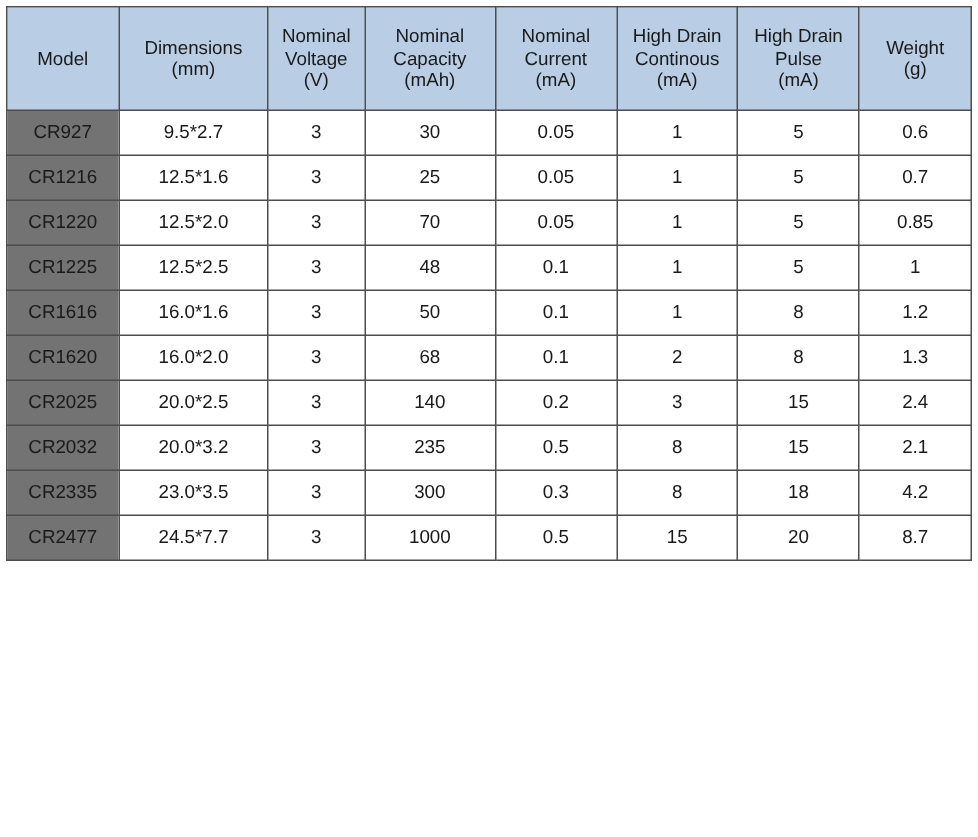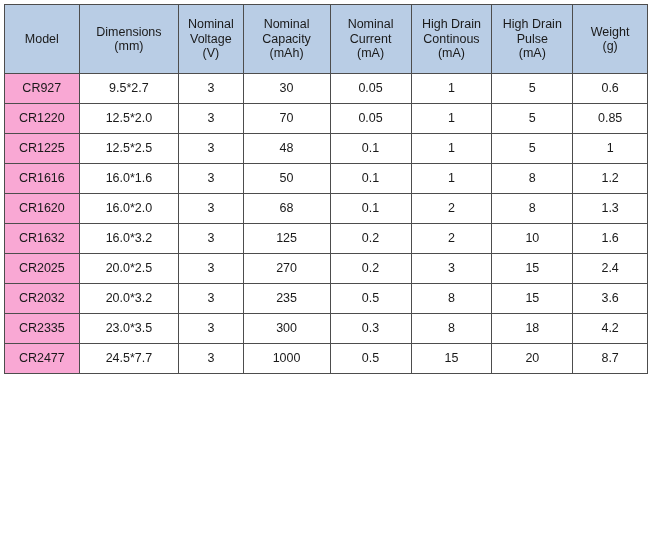--- a/index.html
+++ b/index.html
@@ -40,21 +40,21 @@
     font-weight: normal;
     height: 64px;
     padding: 2px 3px;
   }
   table.spec-table tbody td {
     height: 27px;
     background: #ffffff;
     padding: 1px 2px;
   }
   table.spec-table tbody td.model-cell {
-    background: #f9a8d4;
+    background: #737373;
   }
   .hdr-line {
     display: block;
   }
   col.c0 { width: 72px; }
   col.c1 { width: 96px; }
   col.c2 { width: 62px; }
   col.c3 { width: 84px; }
   col.c4 { width: 78px; }
   col.c5 { width: 78px; }
@@ -121,20 +121,30 @@
           <td class="model-cell">CR927</td>
           <td>9.5*2.7</td>
           <td>3</td>
           <td>30</td>
           <td>0.05</td>
           <td>1</td>
           <td>5</td>
           <td>0.6</td>
         </tr>
         <tr>
+          <td class="model-cell">CR1216</td>
+          <td>12.5*1.6</td>
+          <td>3</td>
+          <td>25</td>
+          <td>0.05</td>
+          <td>1</td>
+          <td>5</td>
+          <td>0.7</td>
+        </tr>
+        <tr>
           <td class="model-cell">CR1220</td>
           <td>12.5*2.0</td>
           <td>3</td>
           <td>70</td>
           <td>0.05</td>
           <td>1</td>
           <td>5</td>
           <td>0.85</td>
         </tr>
         <tr>
@@ -161,48 +171,38 @@
           <td class="model-cell">CR1620</td>
           <td>16.0*2.0</td>
           <td>3</td>
           <td>68</td>
           <td>0.1</td>
           <td>2</td>
           <td>8</td>
           <td>1.3</td>
         </tr>
         <tr>
-          <td class="model-cell">CR1632</td>
-          <td>16.0*3.2</td>
-          <td>3</td>
-          <td>125</td>
-          <td>0.2</td>
-          <td>2</td>
-          <td>10</td>
-          <td>1.6</td>
-        </tr>
-        <tr>
           <td class="model-cell">CR2025</td>
           <td>20.0*2.5</td>
           <td>3</td>
-          <td>270</td>
+          <td>140</td>
           <td>0.2</td>
           <td>3</td>
           <td>15</td>
           <td>2.4</td>
         </tr>
         <tr>
           <td class="model-cell">CR2032</td>
           <td>20.0*3.2</td>
           <td>3</td>
           <td>235</td>
           <td>0.5</td>
           <td>8</td>
           <td>15</td>
-          <td>3.6</td>
+          <td>2.1</td>
         </tr>
         <tr>
           <td class="model-cell">CR2335</td>
           <td>23.0*3.5</td>
           <td>3</td>
           <td>300</td>
           <td>0.3</td>
           <td>8</td>
           <td>18</td>
           <td>4.2</td>

